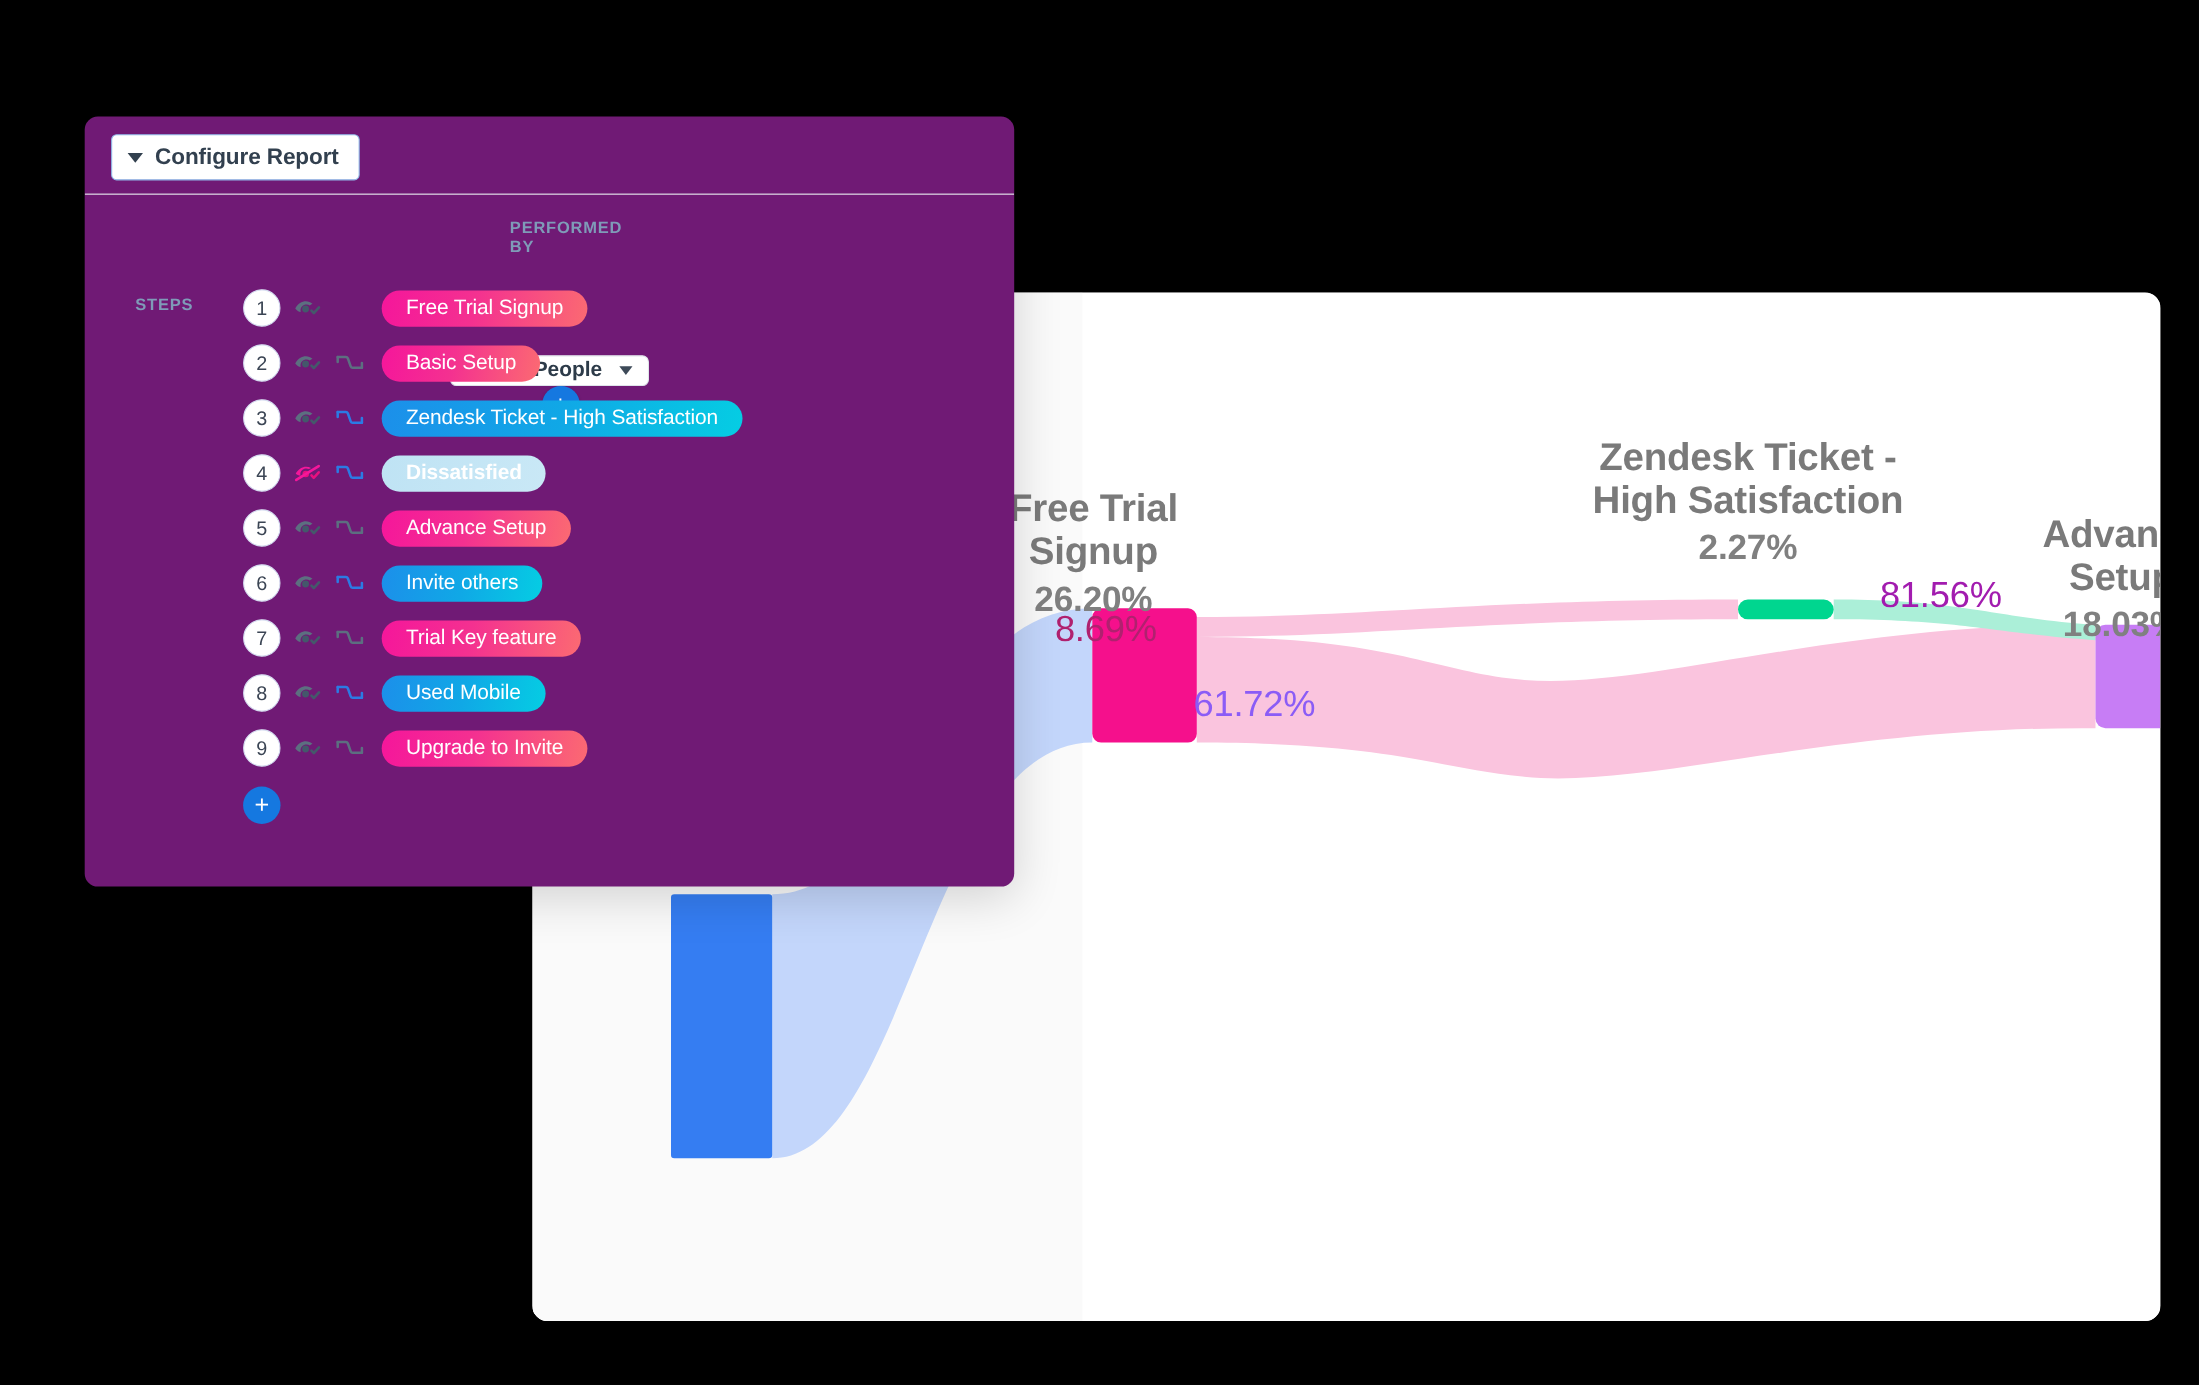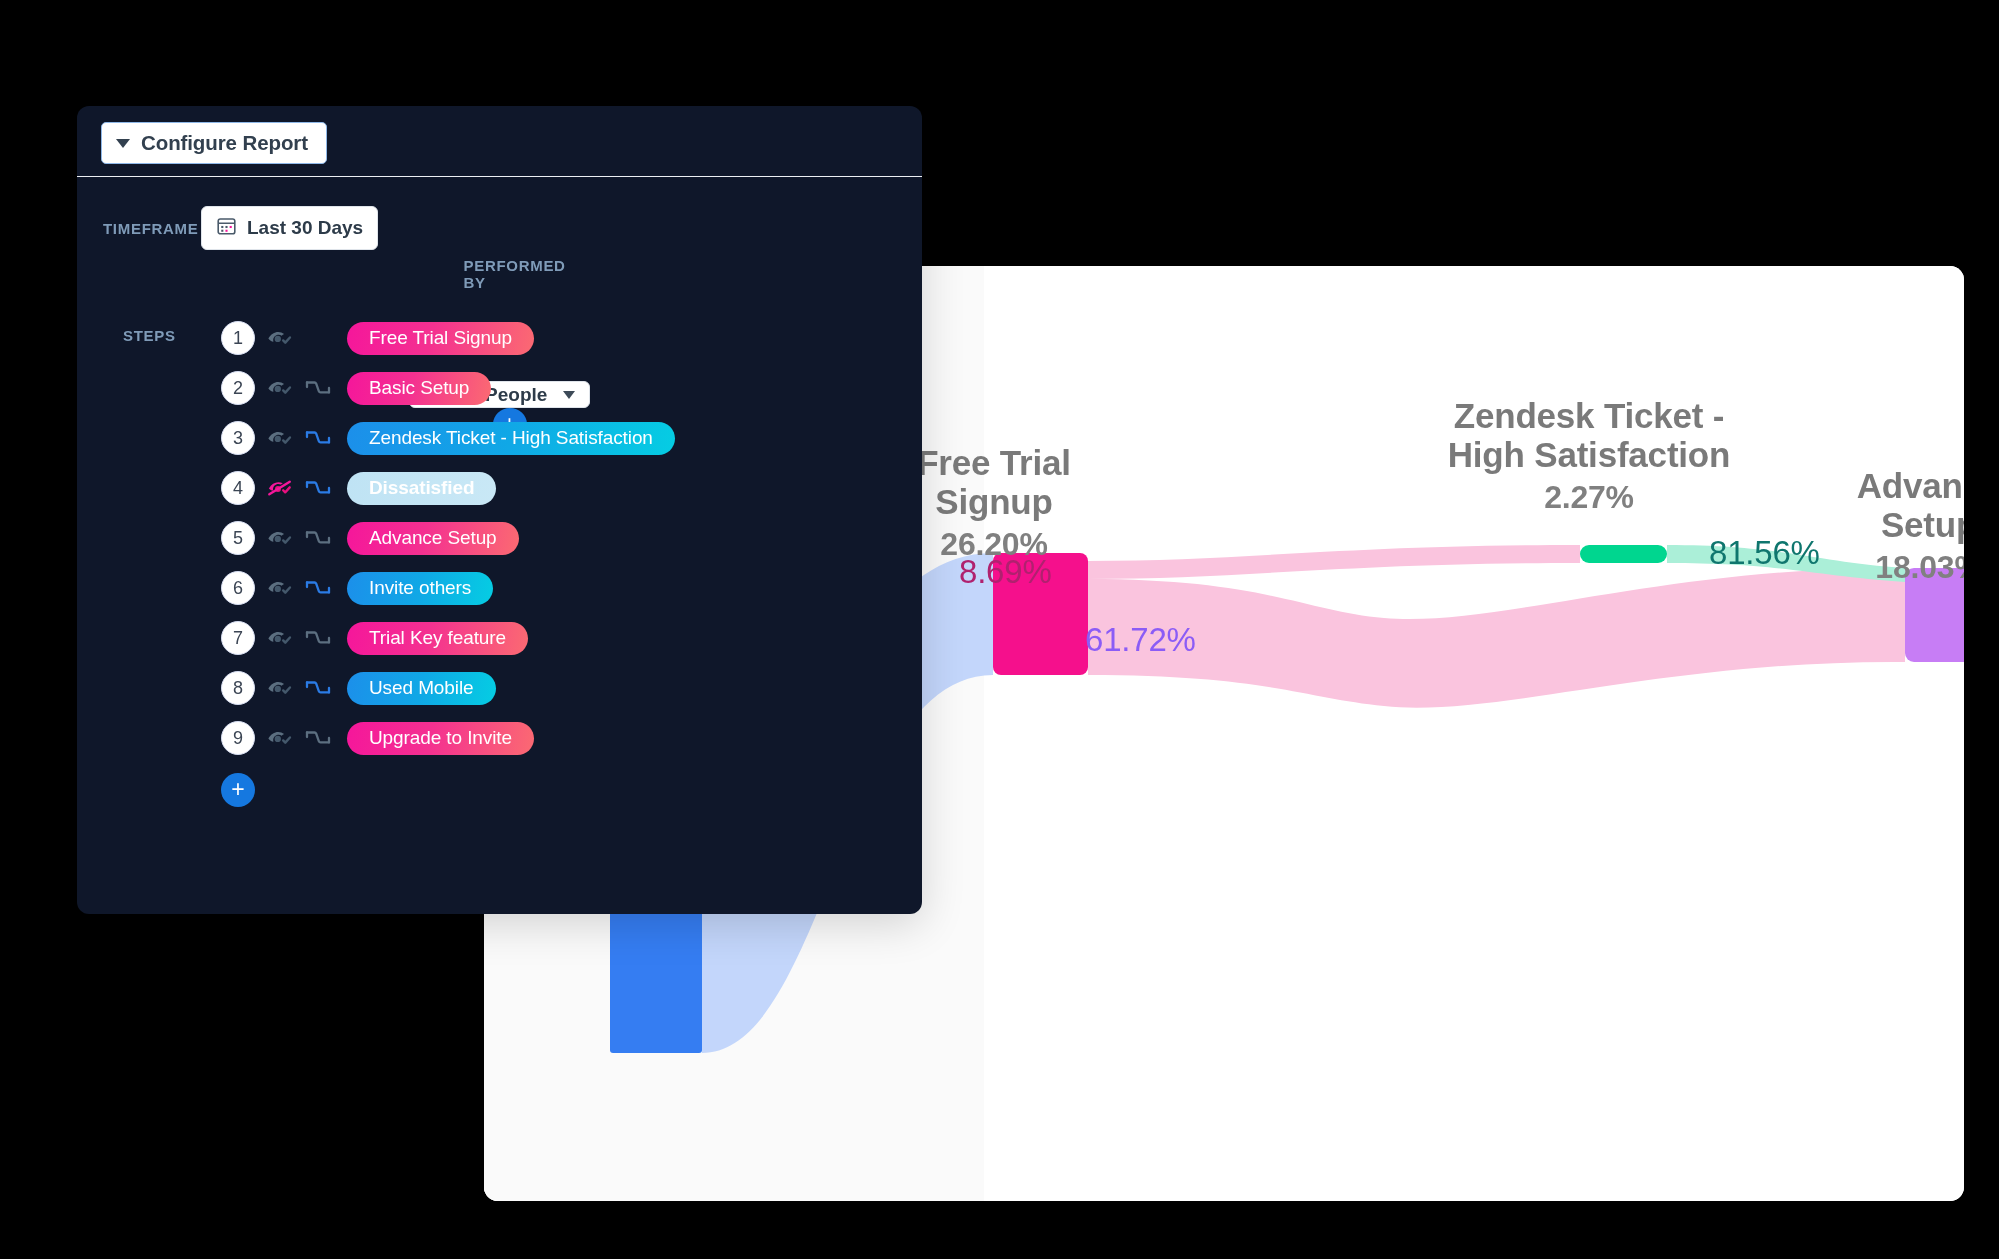--- a/index.html
+++ b/index.html
@@ -23,22 +23,22 @@
   .node-label .nm{font-size:35px;display:block;}
   .node-label .pc{font-size:32px;display:block;margin-top:6px;color:#808080;}
 
   .flow-label{
     position:absolute;font-size:33px;font-weight:400;letter-spacing:-.2px;
     white-space:nowrap;
   }
 
   
   .panel{
-    position:absolute;left:77px;top:106px;width:845px;height:808px;
-    background:#0f172a;border-radius:12px;
+    position:absolute;left:77px;top:106px;width:845px;height:700px;
+    background:#701a75;border-radius:12px;
     box-shadow:0 10px 44px rgba(0,0,0,.16);
     overflow:hidden;
   }
   .panel-head{height:70px;position:relative;border-bottom:1px solid #eceff3;}
   .cfg-btn{
     position:absolute;left:24px;top:16px;height:40px;
     display:flex;align-items:center;gap:11px;
     padding:0 18px 0 14px;background:#fff;
     border:1px solid #8fb8e8;border-radius:5px;
     font-size:20.5px;font-weight:700;color:#32404f;letter-spacing:-.1px;
@@ -149,51 +149,34 @@
     <span class="nm">Advance Setup</span>
     <span class="pc">18.03%</span>
   </div>
 
   <div class="flow-label" style="left:145px;top:415px;color:#2B4FA8;">26.20%</div>
 
   <div class="flow-label" style="left:475px;top:287px;color:#B0216F;">8.69%</div>
 
   <div class="flow-label" style="left:601px;top:355px;color:#8b5cf6;">61.72%</div>
 
-  <div class="flow-label" style="left:1225px;top:268px;color:#0f766e;">81.56%</div>
+  <div class="flow-label" style="left:1225px;top:256px;color:#a21caf;">81.56%</div>
 </div>
 
 <div class="panel">
 
   <div class="panel-head">
     <div class="cfg-btn">
       <span class="caret"></span>
       <span>Configure Report</span>
     </div>
   </div>
 
   <div class="body">
 
-    <div class="row r-timeframe">
-      <div class="row-label">TIMEFRAME</div>
-      <div class="sel">
-        <span>
-          <svg width="21" height="21" viewBox="0 0 24 24" fill="none">
-            <rect x="2.5" y="4.5" width="19" height="17" rx="2.5" stroke="#4a5a6a" stroke-width="1.8"></rect>
-            <line x1="2.5" y1="9.5" x2="21.5" y2="9.5" stroke="#4a5a6a" stroke-width="1.8"></line>
-            <rect x="6" y="12.5" width="2.4" height="2.4" fill="#4a5a6a"></rect>
-            <rect x="10.8" y="12.5" width="2.4" height="2.4" fill="#4a5a6a"></rect>
-            <rect x="15.6" y="12.5" width="2.4" height="2.4" fill="#F5169B"></rect>
-            <rect x="6" y="16.8" width="2.4" height="2.4" fill="#4a5a6a"></rect>
-            <rect x="10.8" y="16.8" width="2.4" height="2.4" fill="#F5169B"></rect>
-          </svg>
-        </span>
-        <span>Last 30 Days</span>
-      </div>
-    </div>
 
     <div class="row r-performed">
       <div class="row-label">PERFORMED BY</div>
       <div class="sel">
         <span>
           <svg width="22" height="20" viewBox="0 0 24 22" fill="none">
             <circle cx="8" cy="6" r="3.1" fill="#F5169B"></circle>
             <circle cx="16" cy="6" r="3.1" fill="#F5169B"></circle>
             <circle cx="12" cy="13" r="3.6" fill="#E0108A"></circle>
             <path d="M2.5 12.5c0-2.4 2.2-3.6 5.5-3.6s5.5 1.2 5.5 3.6" fill="#F5169B"></path>

